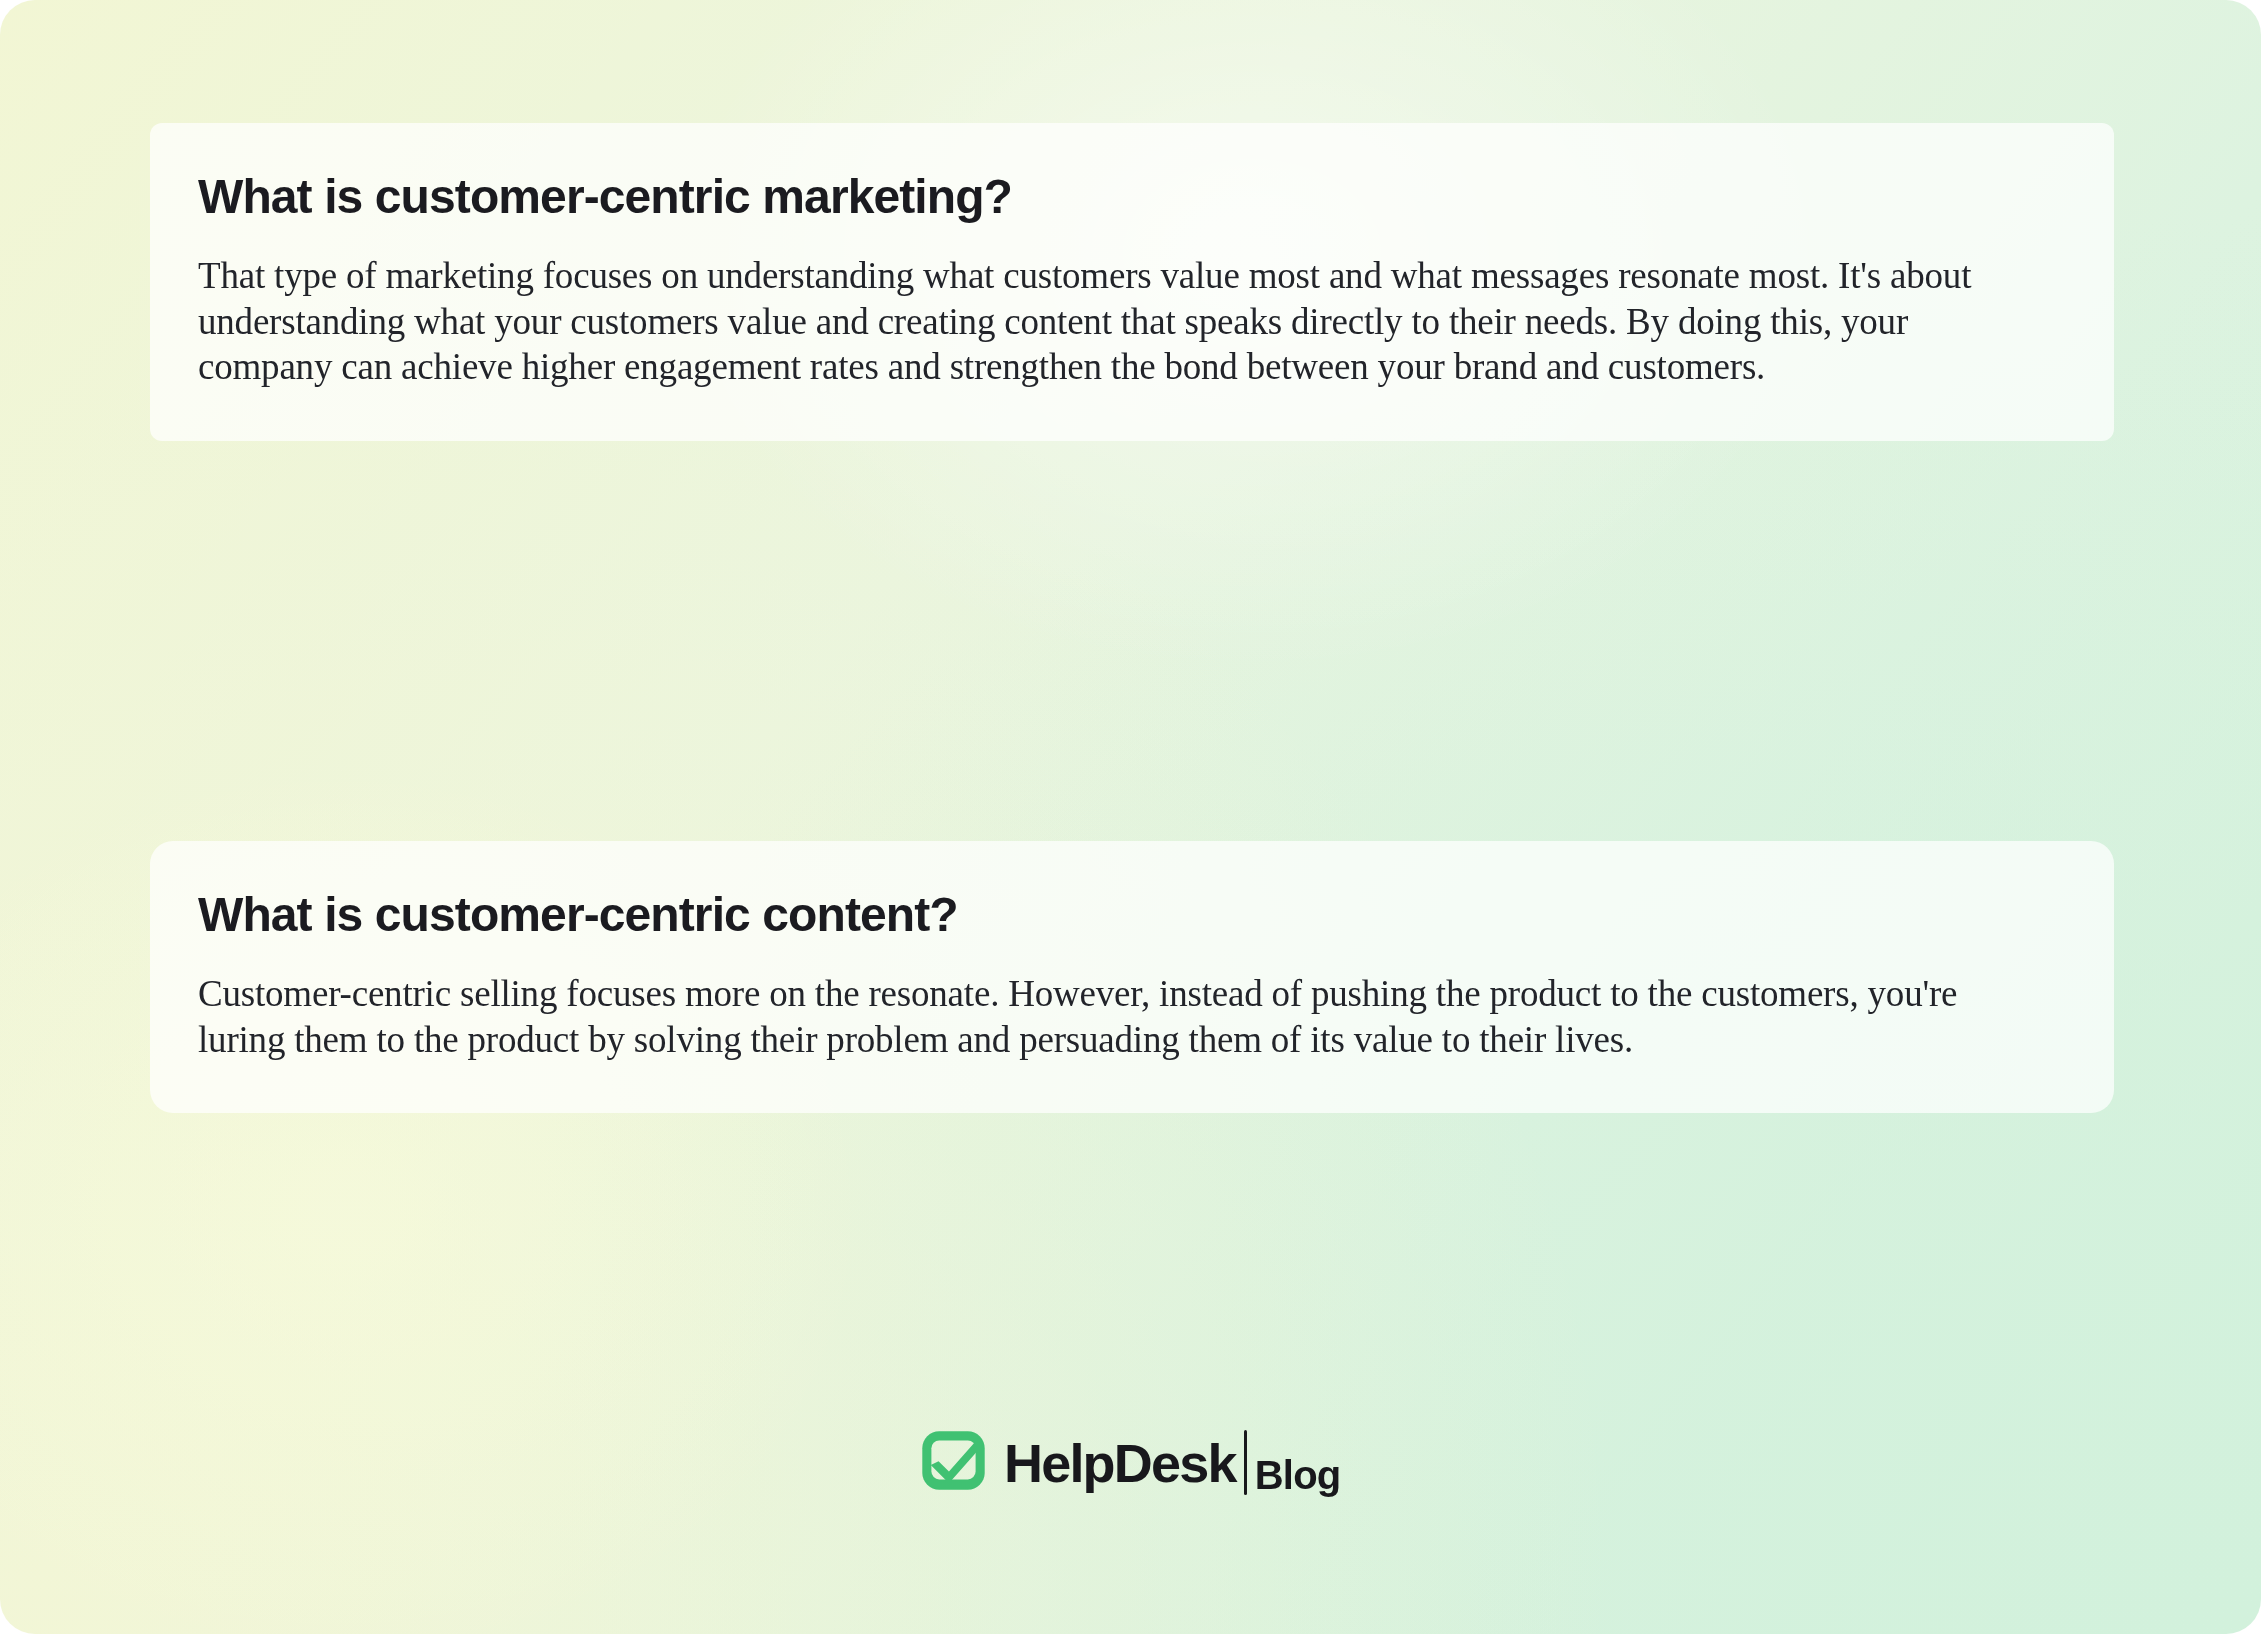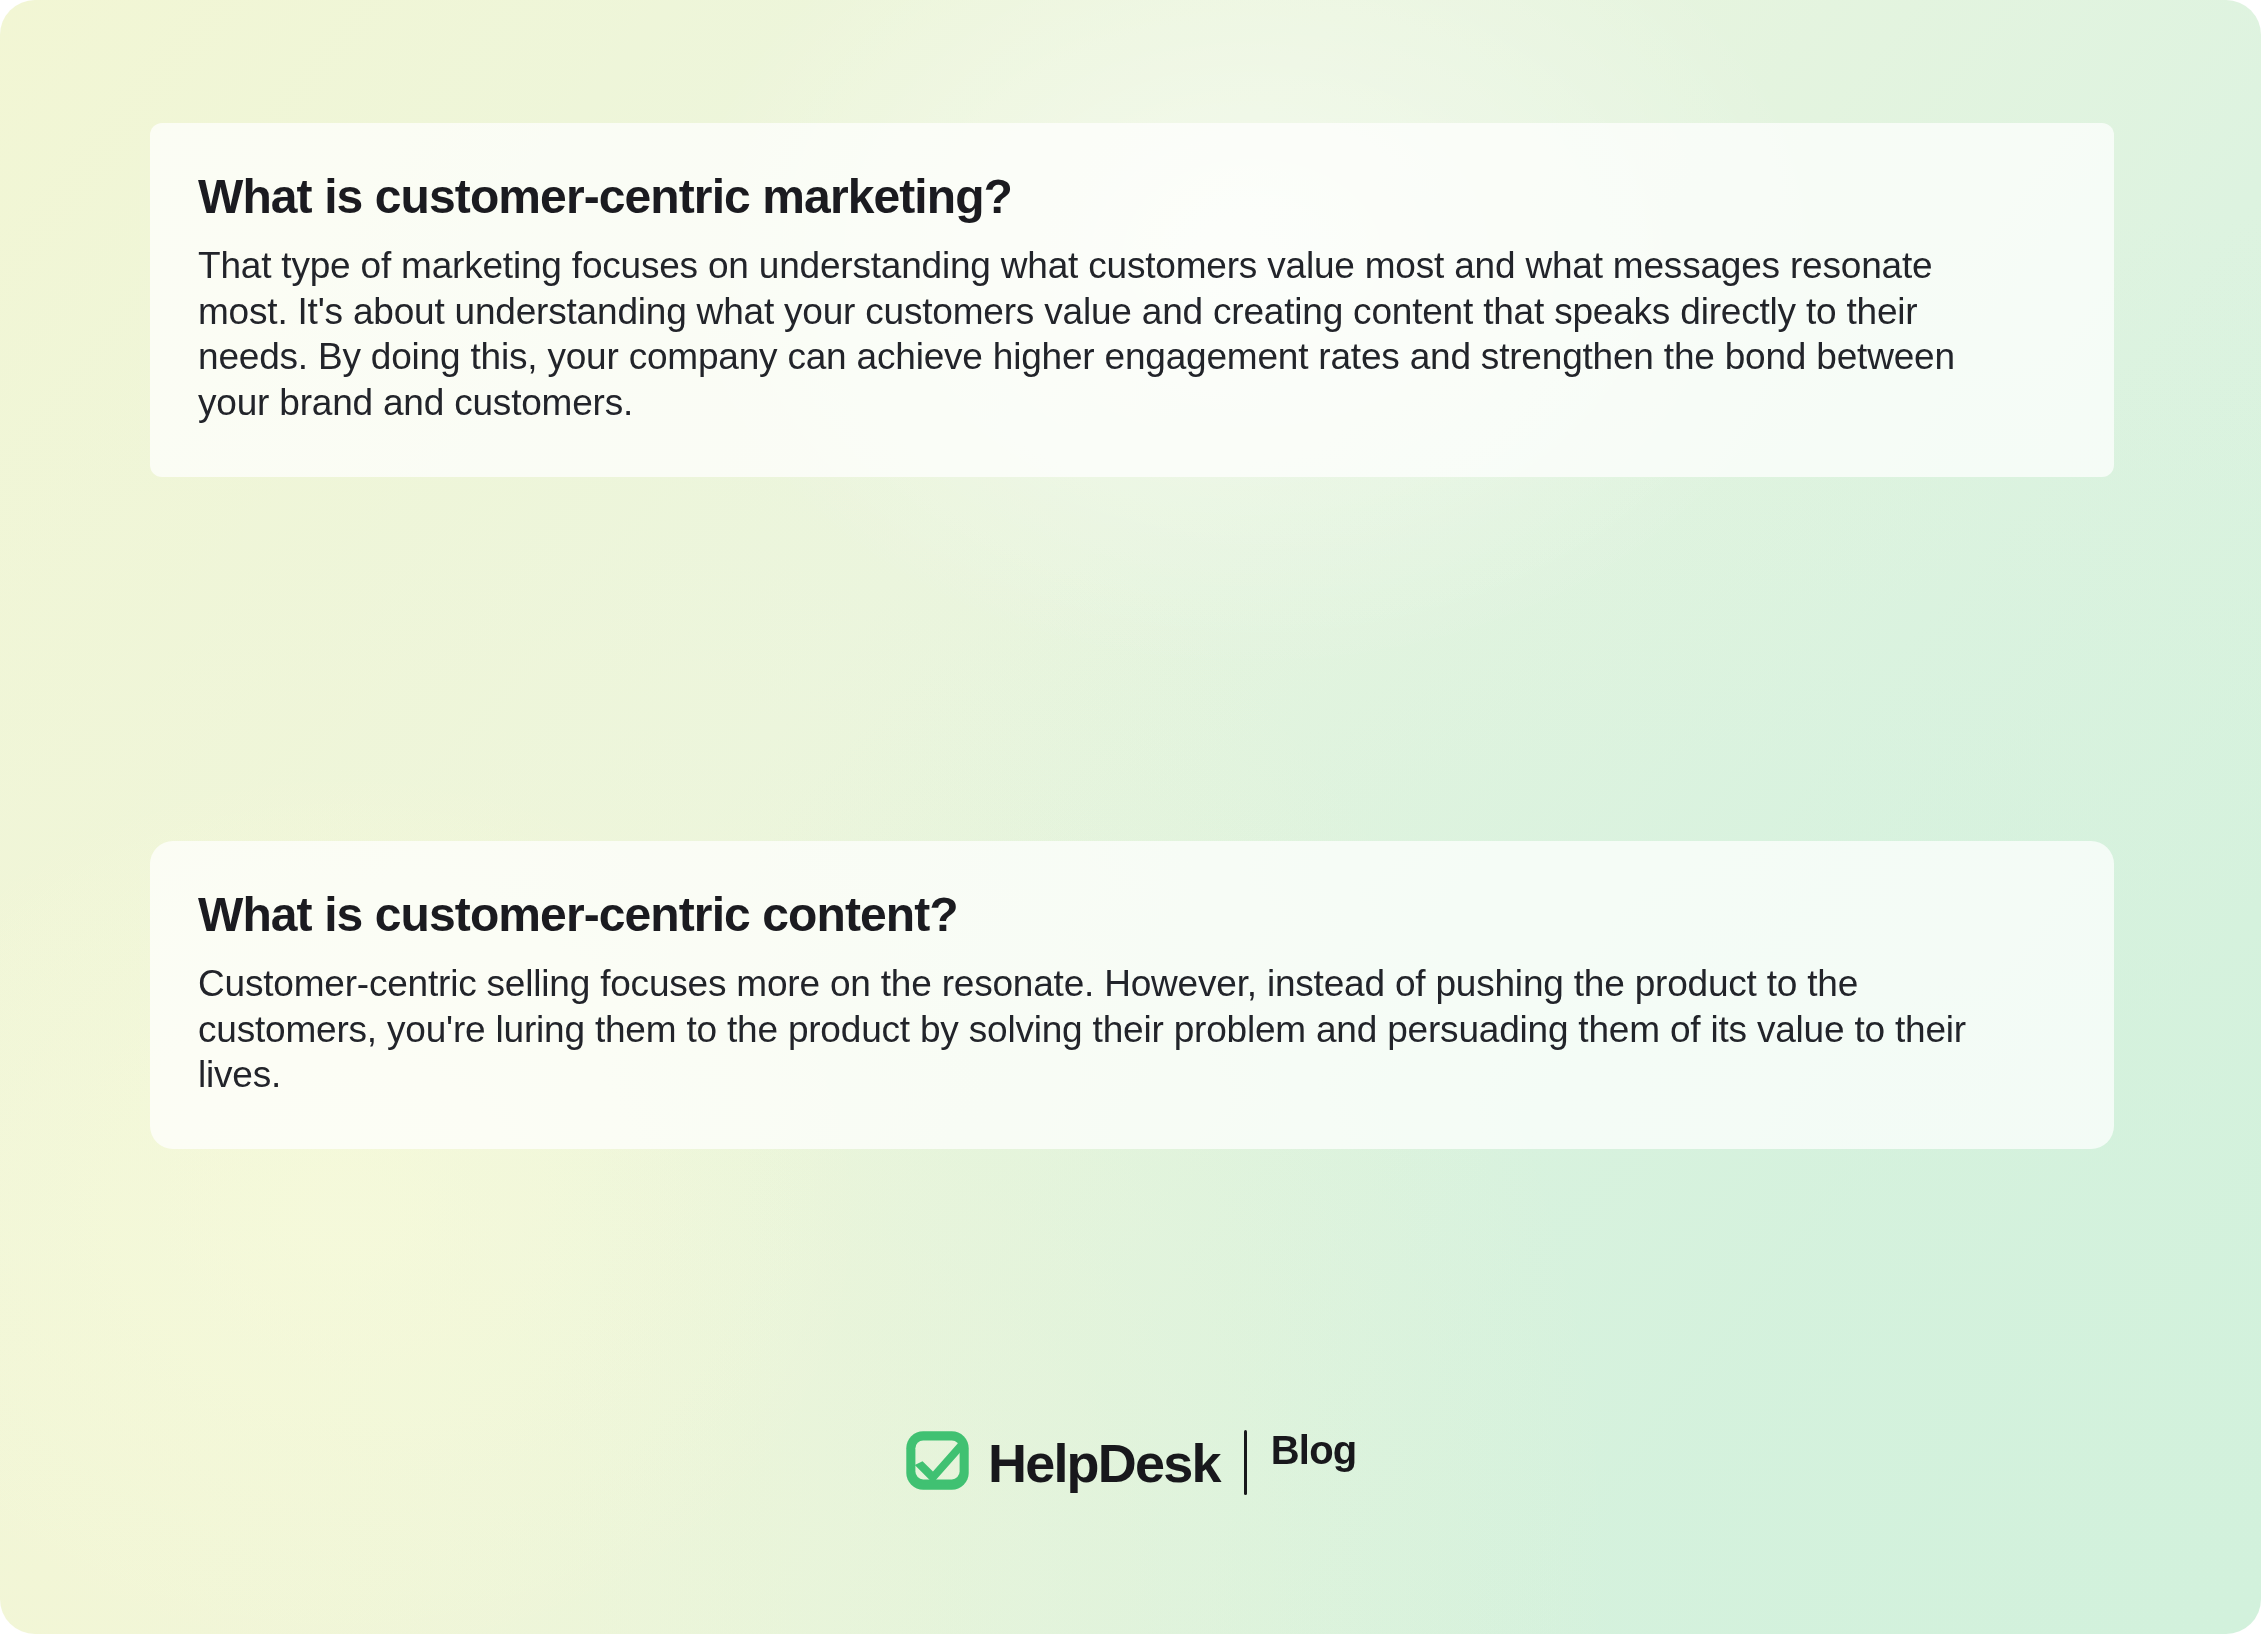--- a/index.html
+++ b/index.html
@@ -79,40 +79,40 @@
     margin: 0;
     font-family: "Liberation Sans", sans-serif;
     font-size: 48px;
     font-weight: 700;
     line-height: 1.18;
     letter-spacing: -0.9px;
     color: #1b1b20;
   }
 
   .card-body {
-    margin: 17px 0 0 0;
-    font-family: Liberation Sans, sans-serif;
+    margin: 27px 0 0 0;
+    font-family: Liberation Serif, serif;
     font-size: 37px;
     font-weight: 400;
     line-height: 1.24;
     letter-spacing: -0.2px;
     color: #22242a;
     max-width: 1790px;
   }
 
   
   .footer {
     position: absolute;
     left: 0;
     top: 1430px;
     width: 100%;
     display: flex;
-    align-items: flex-start;
+    align-items: flex-end;
     justify-content: center;
-    gap: 24px;
+    gap: 8px;
   }
 
   .brand {
     display: flex;
     align-items: center;
     gap: 18.4px;
   }
 
   .brand-logo {
     display: block;

